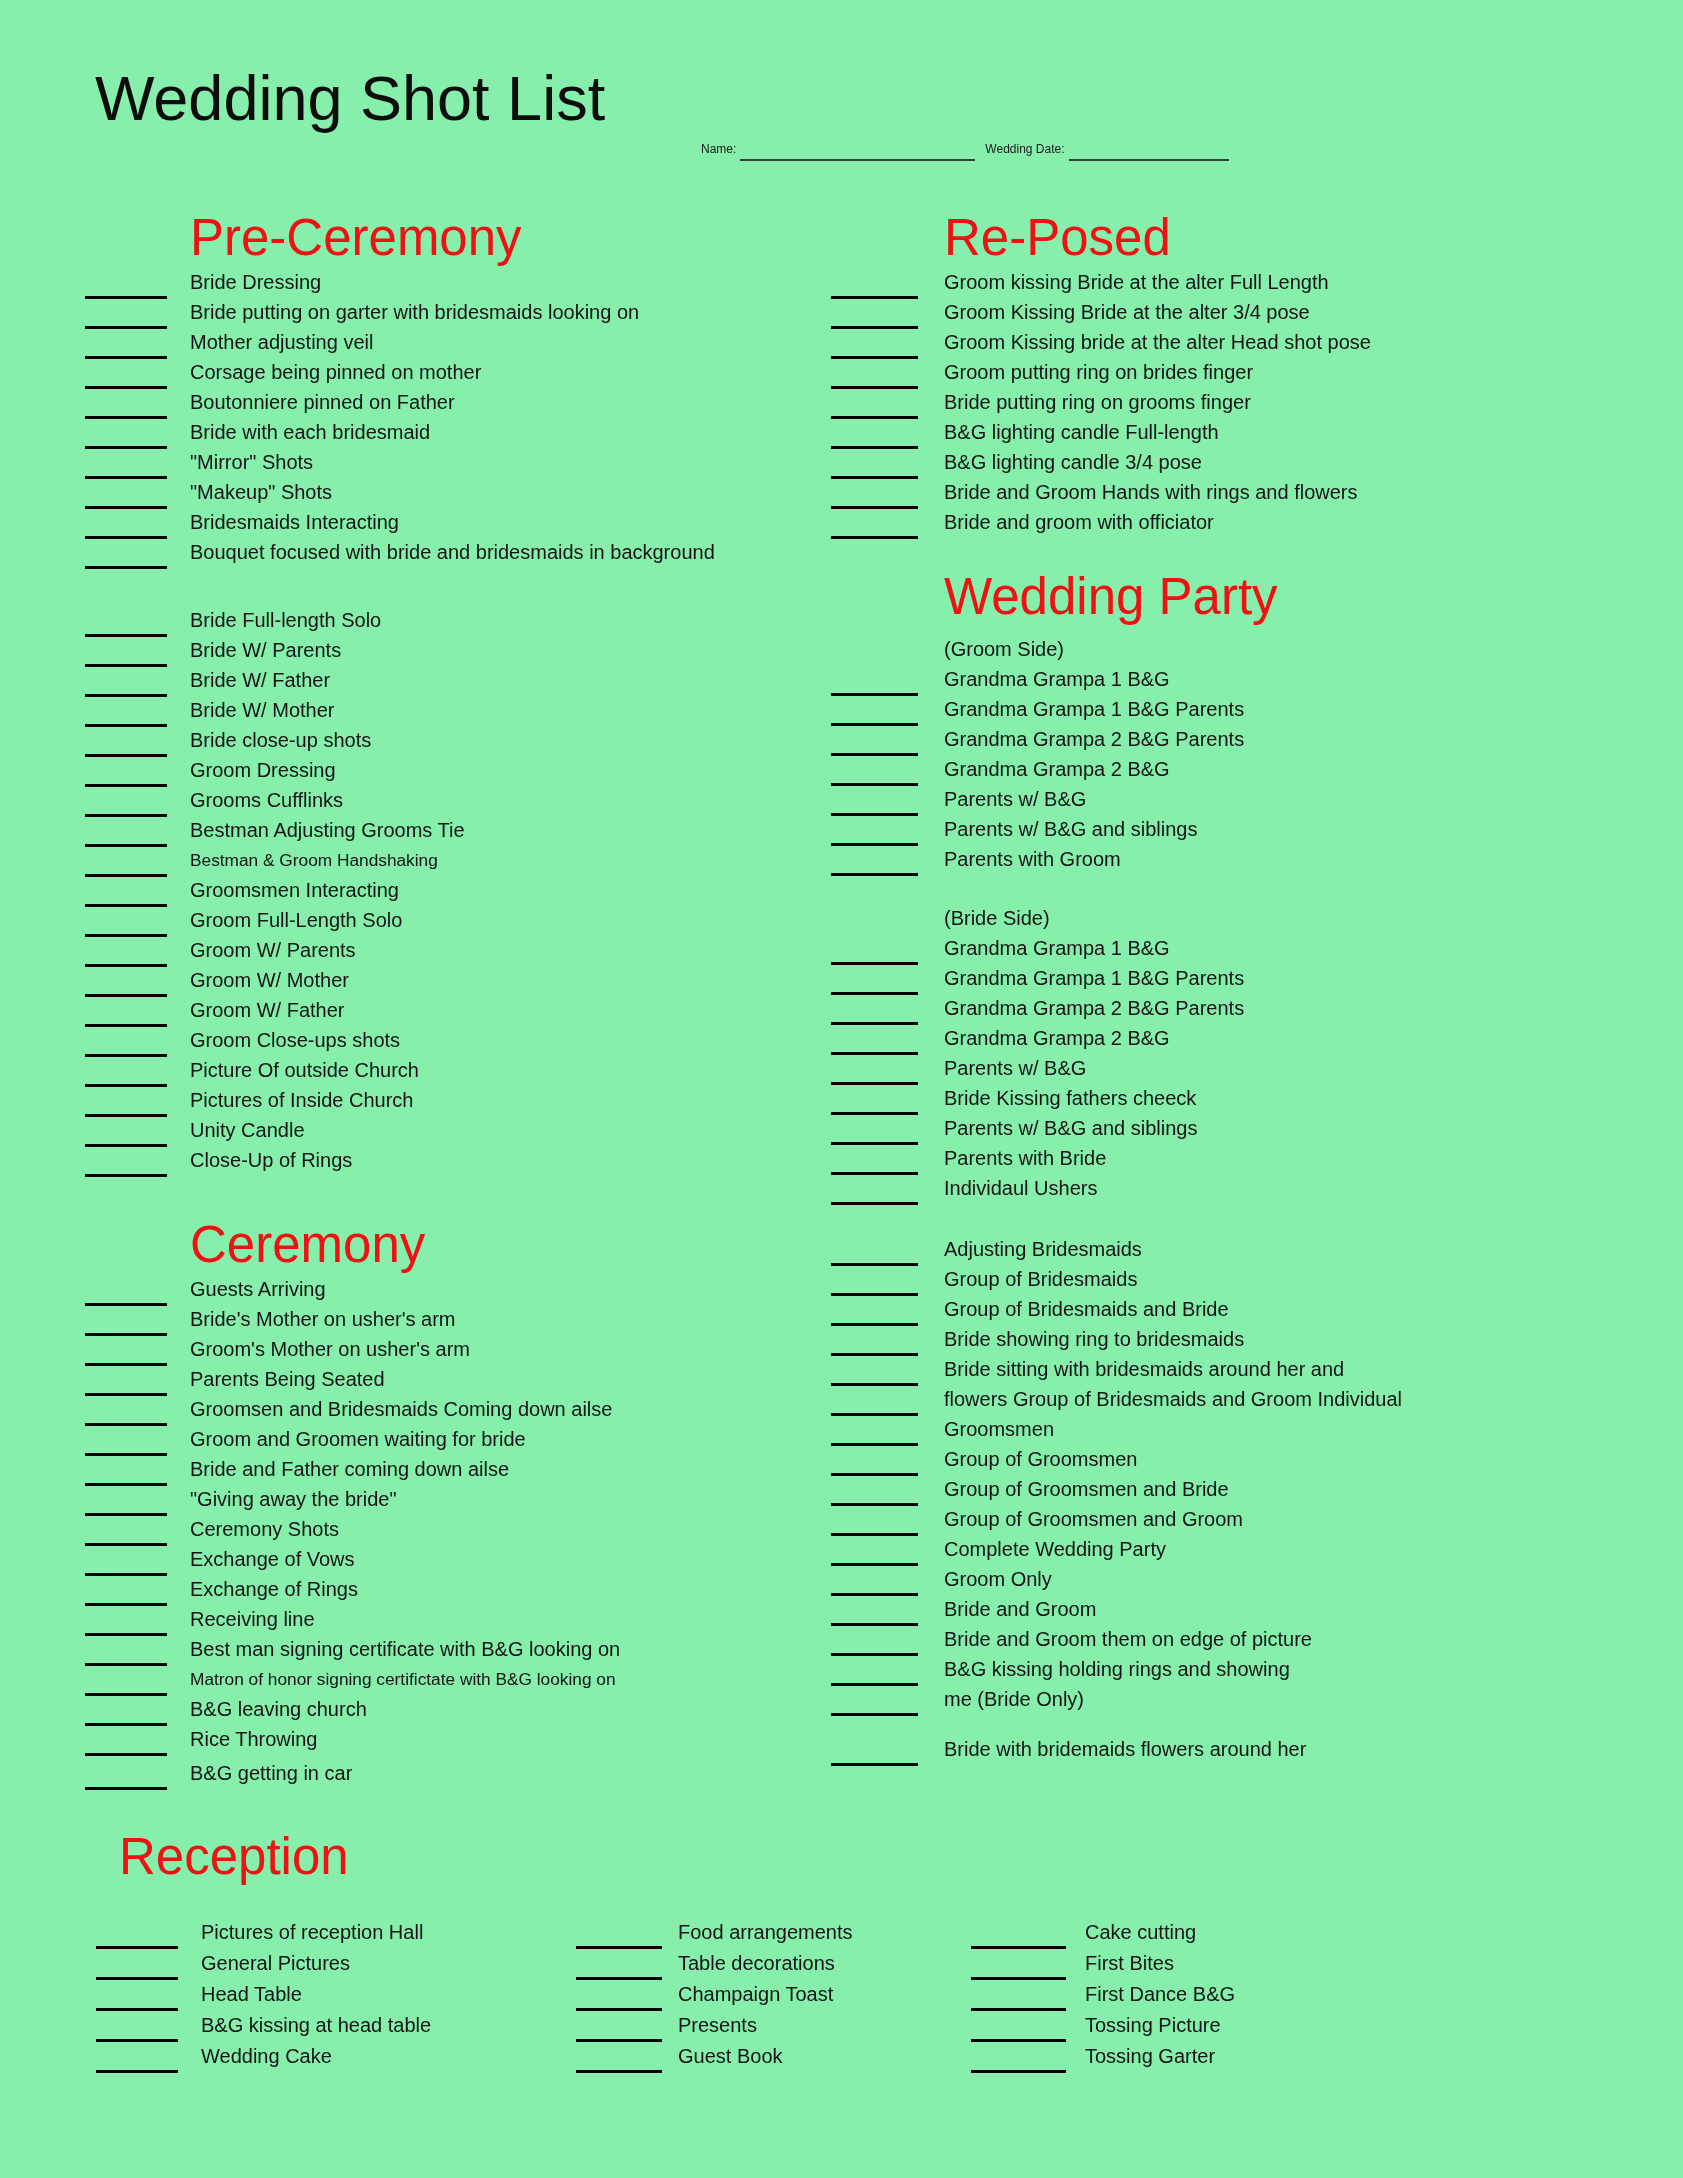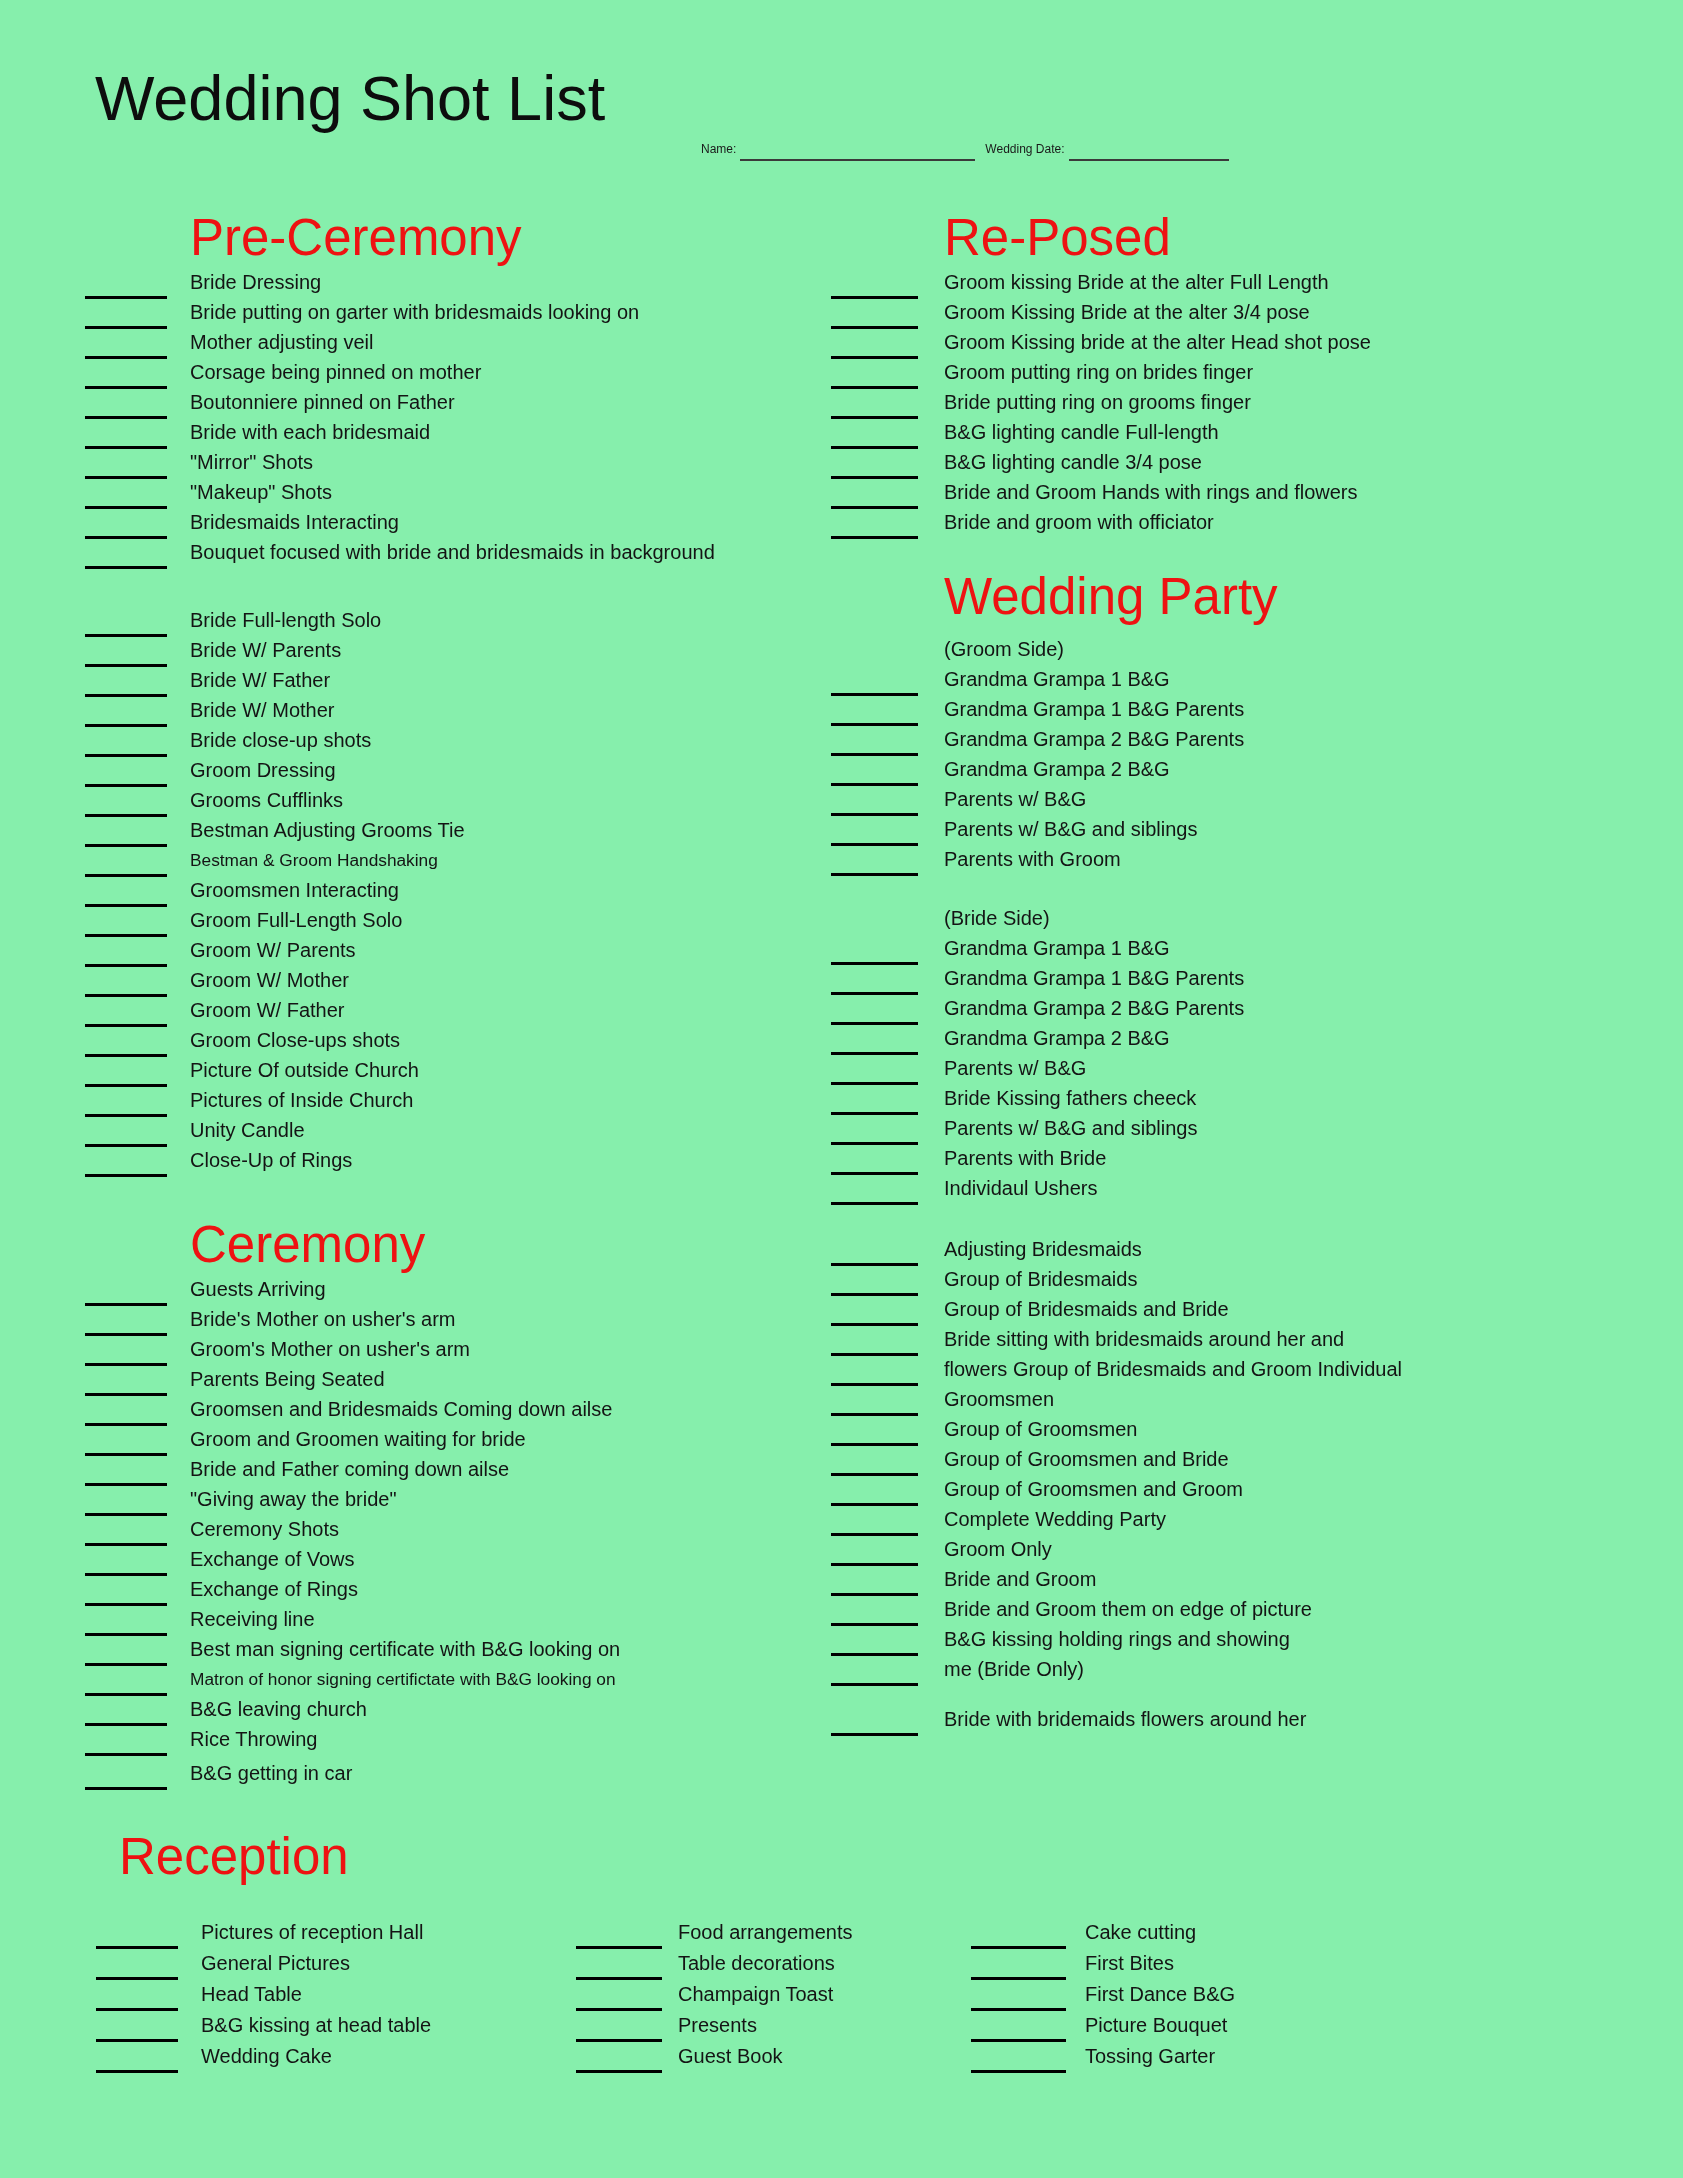--- a/index.html
+++ b/index.html
@@ -403,20 +403,24 @@
           <div class="row">
             <span class="blank"></span>
             <span class="txt">Group of Bridesmaids</span>
           </div>
           <div class="row">
             <span class="blank"></span>
             <span class="txt">Group of Bridesmaids and Bride</span>
           </div>
           <div class="row">
             <span class="blank"></span>
+            <span class="txt">Bride showing ring to bridesmaids</span>
+          </div>
+          <div class="row">
+            <span class="blank"></span>
             <span class="txt">Bride sitting with bridesmaids around her and</span>
           </div>
           <div class="row">
             <span class="blank"></span>
             <span class="txt">flowers Group of Bridesmaids and Groom Individual</span>
           </div>
           <div class="row">
             <span class="blank"></span>
             <span class="txt">Groomsmen</span>
           </div>
@@ -520,21 +524,21 @@
         <div class="row">
           <span class="blank"></span>
           <span class="txt">First Bites</span>
         </div>
         <div class="row">
           <span class="blank"></span>
           <span class="txt">First Dance B&amp;G</span>
         </div>
         <div class="row">
           <span class="blank"></span>
-          <span class="txt">Picture Bouquet</span>
+          <span class="txt">Tossing Picture</span>
         </div>
         <div class="row">
           <span class="blank"></span>
           <span class="txt">Tossing Garter</span>
         </div>
       </div>
   </div>
 
 </div>
 

